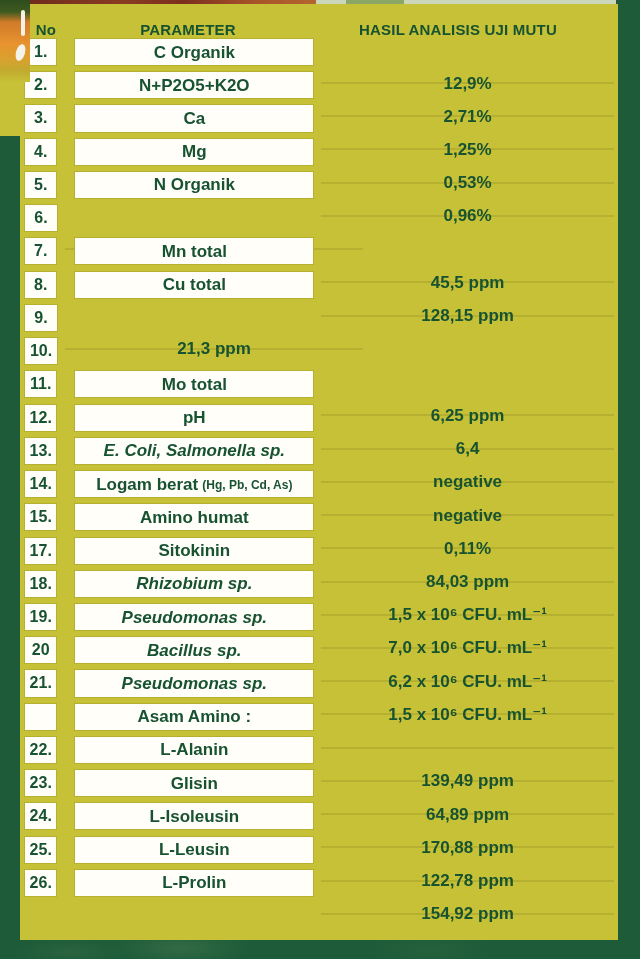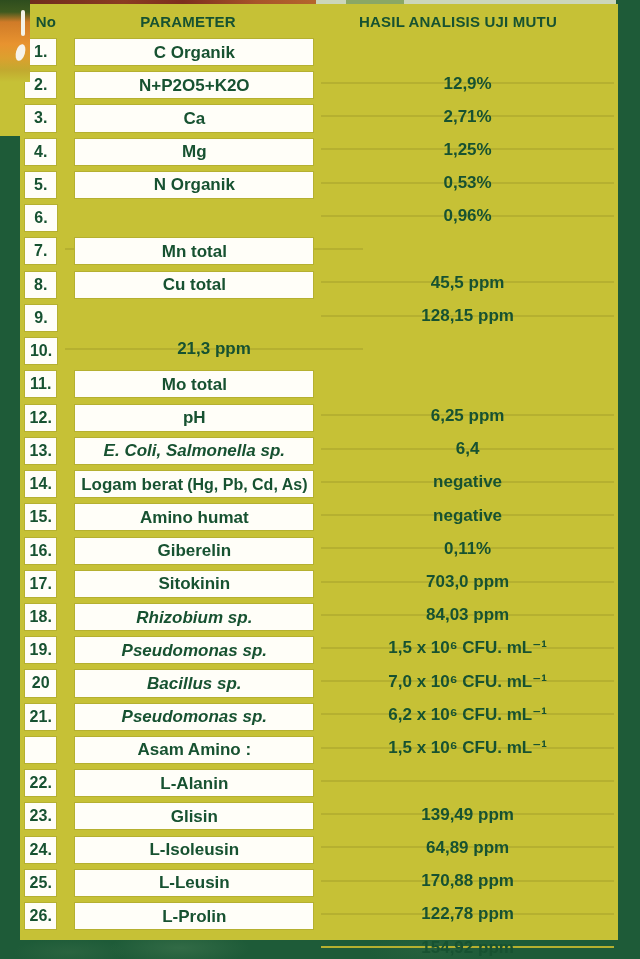--- a/index.html
+++ b/index.html
@@ -21,37 +21,37 @@
   .strip-leaf{position:absolute;left:346px;top:0;width:58px;height:5px;background:#8aa765;}
   
   .corner-photo{position:absolute;left:0;top:0;width:30px;height:82px;
     background:linear-gradient(180deg,#2e4d1e 0px,#3f5a1f 12px,#d07b28 22px,#e8932f 44px,#dca02e 58px,#c2a92f 70px,#c6c136 82px);}
   .petal{position:absolute;left:16px;top:44px;width:9px;height:17px;background:#f6f3ea;
     border-radius:50%;transform:rotate(16deg);}
   .white-mark{position:absolute;left:21px;top:10px;width:4px;height:26px;background:#f4f2e8;border-radius:2px;}
   
   .panel{position:absolute;left:20px;top:4px;width:598px;height:936px;background:#c6c136;}
   .notch{position:absolute;left:0;top:70px;width:20px;height:66px;background:#c6c136;}
-  .thead{display:flex;align-items:center;height:34px;padding:0 10px 0 4px;
+  .thead{display:flex;align-items:flex-end;height:34px;padding:0 10px 0 4px;
     color:#175231;font-weight:700;font-size:15px;letter-spacing:.2px;}
   .h-no{width:44px;text-align:center;}
   .h-param{width:240px;text-align:center;}
   .h-result{flex:1;text-align:center;}
   .tbody{position:absolute;left:4px;top:34px;width:590px;}
   .row{display:flex;height:28.05px;margin-bottom:5.2px;}
   .cell{
     background:#fffef8;border:1px solid #b5b030;box-sizing:border-box;
     display:flex;align-items:center;justify-content:center;
     color:#175231;font-weight:700;font-size:17px;line-height:1;white-space:nowrap;
   }
   .c-no{width:34px;font-size:16px;}
   .c-param{width:244px;margin-left:17px;}
   .c-val{width:298px;margin-left:7px;margin-top:44px;}
   .row.italic .c-param{font-style:italic;}
-  .note{font-size:16px;font-weight:700;margin-left:4px;padding-top:2px;}
+  .note{font-size:12px;font-weight:700;margin-left:4px;padding-top:2px;}
 </style>
 </head>
 <body>
 
 <div class="stage">
 
   <div class="strip-red"></div>
   <div class="strip-sage"></div>
   <div class="strip-leaf"></div>
 
@@ -141,25 +141,20 @@
     <div class="cell c-param">Logam berat<span class="note">(Hg, Pb, Cd, As)</span></div>
     <div class="cell c-val">negative</div>
   </div>
 
   <div class="row">
     <div class="cell c-no">15.</div>
     <div class="cell c-param">Amino humat</div>
     <div class="cell c-val">0,11%</div>
   </div>
 
-  <div class="row">
-    <div class="cell c-no">16.</div>
-    <div class="cell c-param">Giberelin</div>
-    <div class="cell c-val">703,0 ppm</div>
-  </div>
 
   <div class="row">
     <div class="cell c-no">17.</div>
     <div class="cell c-param">Sitokinin</div>
     <div class="cell c-val">84,03 ppm</div>
   </div>
 
   <div class="row italic">
     <div class="cell c-no">18.</div>
     <div class="cell c-param">Rhizobium sp.</div>

